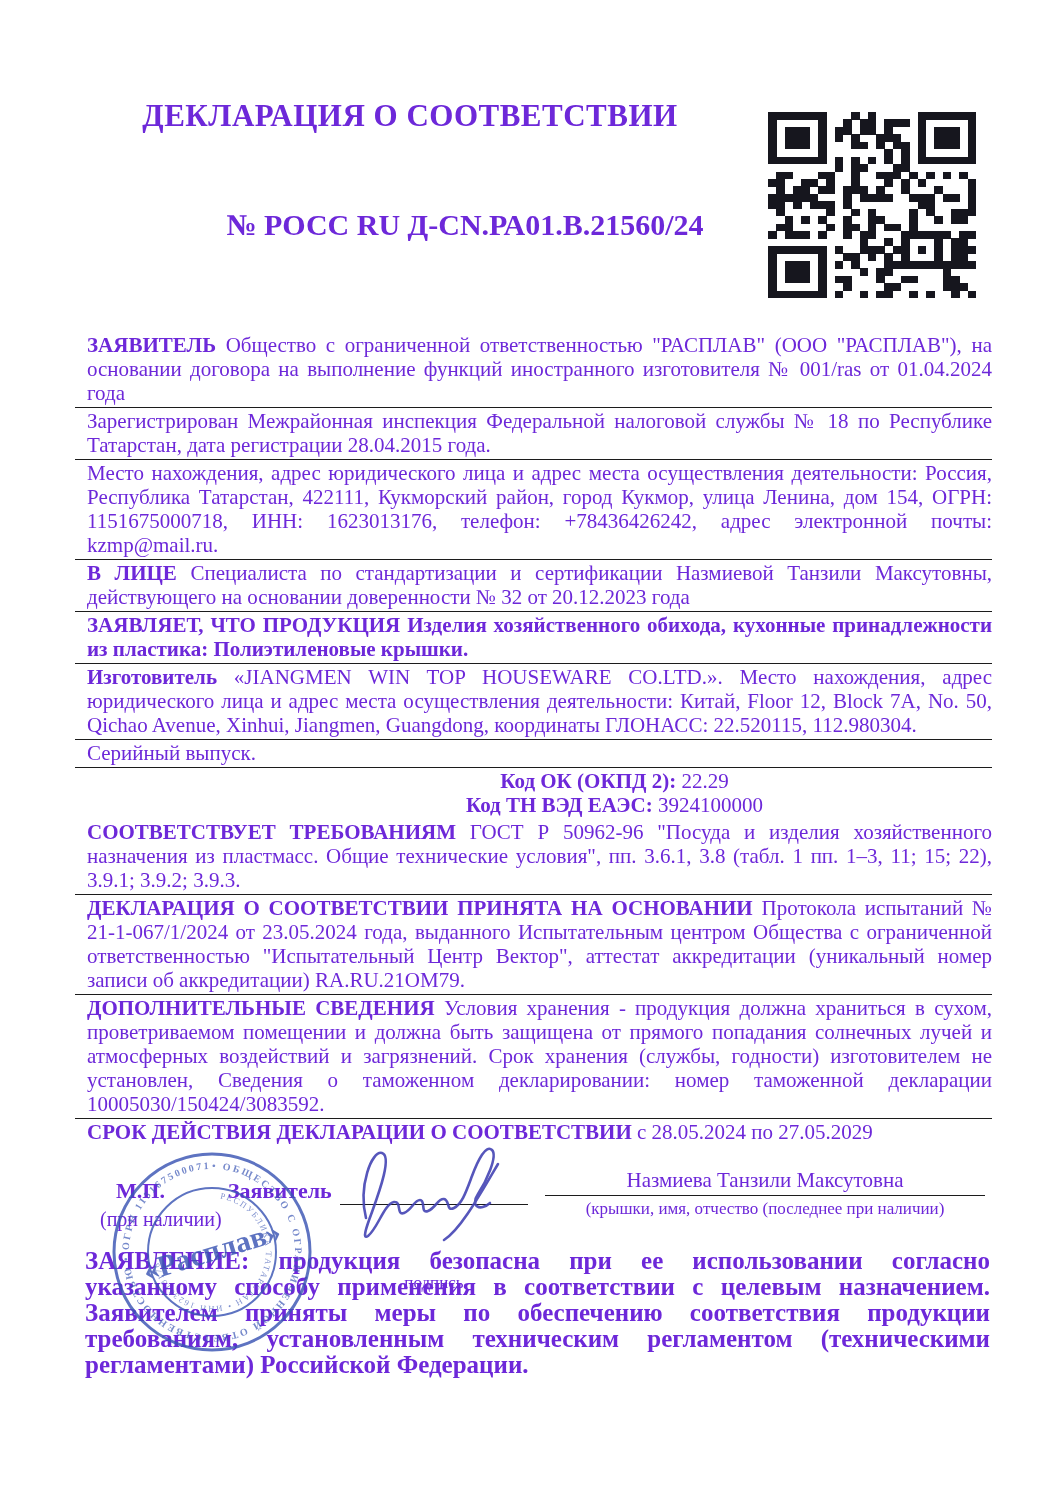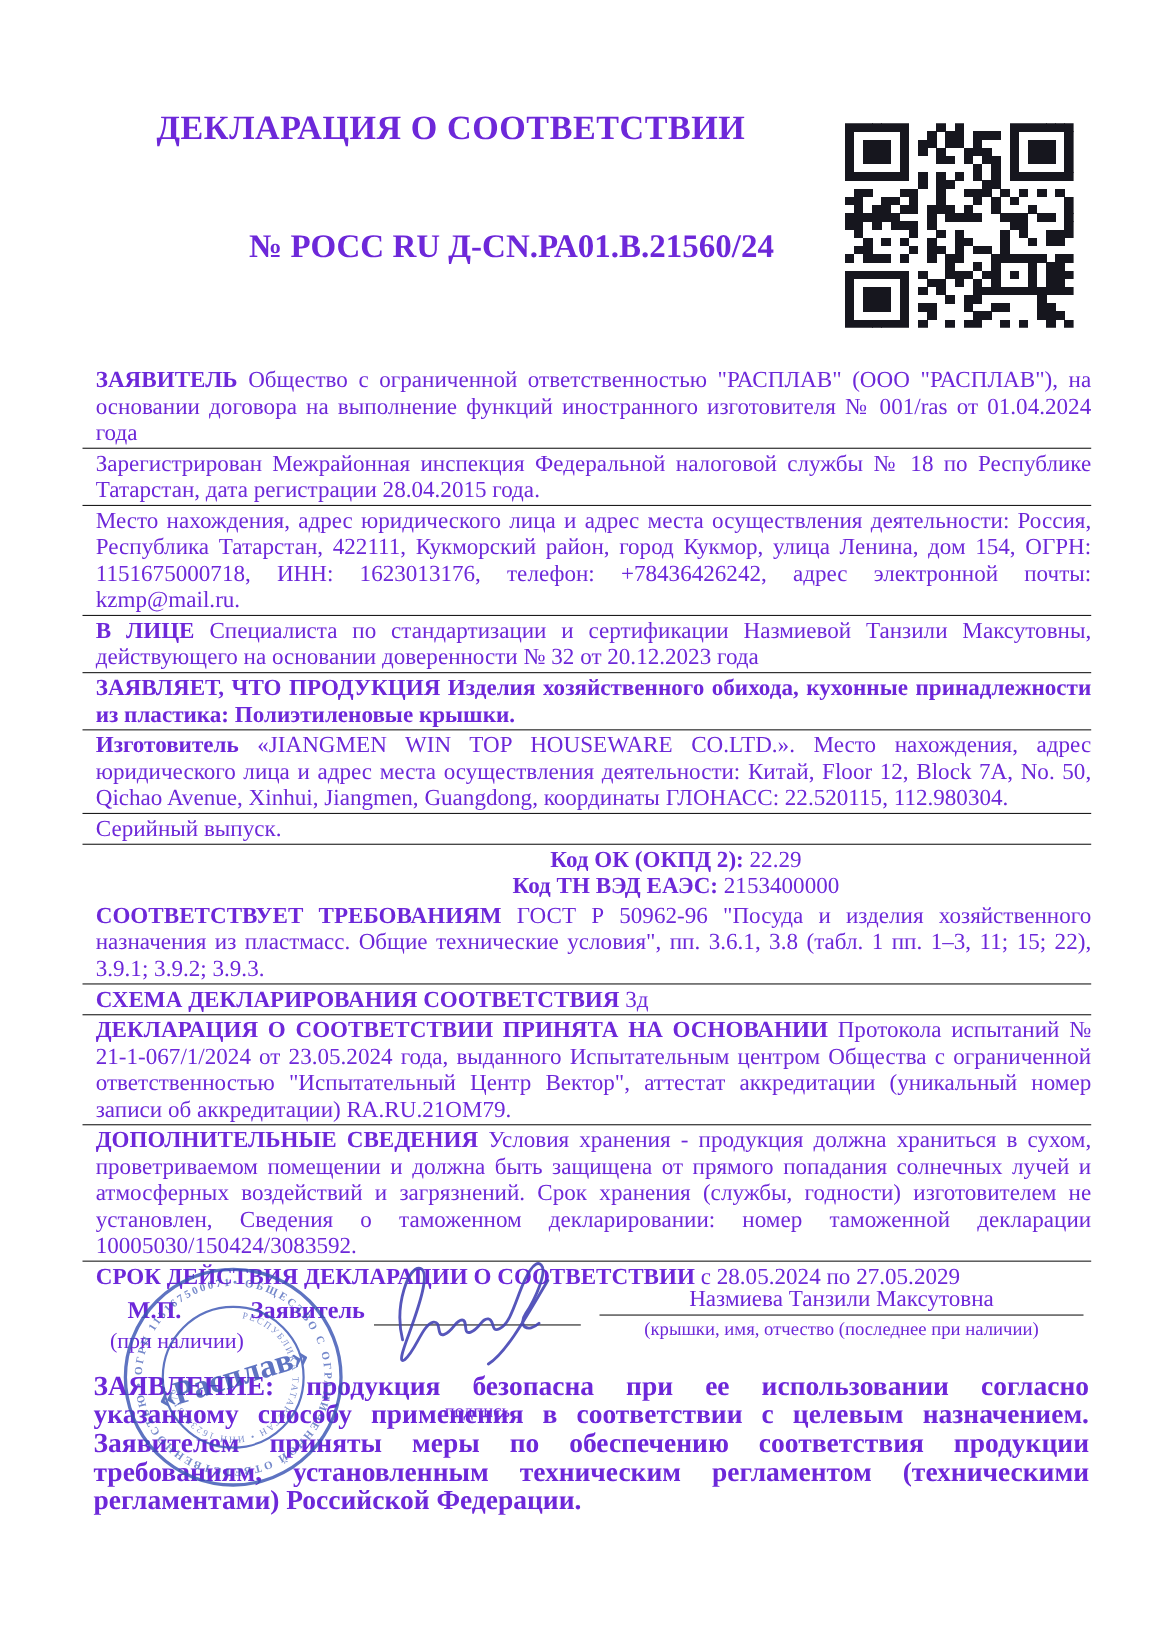--- a/index.html
+++ b/index.html
@@ -391,30 +391,27 @@
     <div class="row">
       <p><b class="lbl">Изготовитель</b> <span>«JIANGMEN WIN TOP HOUSEWARE CO.LTD.». Место нахождения, адрес юридического лица и адрес места осуществления деятельности: Китай, Floor 12, Block 7A, No. 50, Qichao Avenue, Xinhui, Jiangmen, Guangdong, координаты ГЛОНАСС: 22.520115, 112.980304.</span></p>
     </div>
 
     <div class="row">
       <p><span>Серийный выпуск.</span></p>
     </div>
 
     <div class="row noline">
       <p class="center"><b class="lbl">Код ОК (ОКПД 2):</b> <span>22.29</span></p>
-      <p class="center"><b class="lbl">Код ТН ВЭД ЕАЭС:</b> <span>2153400000</span></p>
+      <p class="center"><b class="lbl">Код ТН ВЭД ЕАЭС:</b> <span>3924100000</span></p>
     </div>
 
     <div class="row">
       <p><b class="lbl">СООТВЕТСТВУЕТ ТРЕБОВАНИЯМ</b> <span>ГОСТ Р 50962-96 "Посуда и изделия хозяйственного назначения из пластмасс. Общие технические условия", пп. 3.6.1, 3.8 (табл. 1 пп. 1–3, 11; 15; 22), 3.9.1; 3.9.2; 3.9.3.</span></p>
     </div>
 
-    <div class="row">
-      <p><b class="lbl">СХЕМА ДЕКЛАРИРОВАНИЯ СООТВЕТСТВИЯ</b> <span>3д</span></p>
-    </div>
 
     <div class="row">
       <p><b class="lbl">ДЕКЛАРАЦИЯ О СООТВЕТСТВИИ ПРИНЯТА НА ОСНОВАНИИ</b> <span>Протокола испытаний № 21-1-067/1/2024 от 23.05.2024 года, выданного Испытательным центром Общества с ограниченной ответственностью "Испытательный Центр Вектор", аттестат аккредитации (уникальный номер записи об аккредитации) RA.RU.21ОМ79.</span></p>
     </div>
 
     <div class="row">
       <p><b class="lbl">ДОПОЛНИТЕЛЬНЫЕ СВЕДЕНИЯ</b> <span>Условия хранения - продукция должна храниться в сухом, проветриваемом помещении и должна быть защищена от прямого попадания солнечных лучей и атмосферных воздействий и загрязнений. Срок хранения (службы, годности) изготовителем не установлен, Сведения о таможенном декларировании: номер таможенной декларации 10005030/150424/3083592.</span></p>
     </div>
 
     <div class="row noline">

